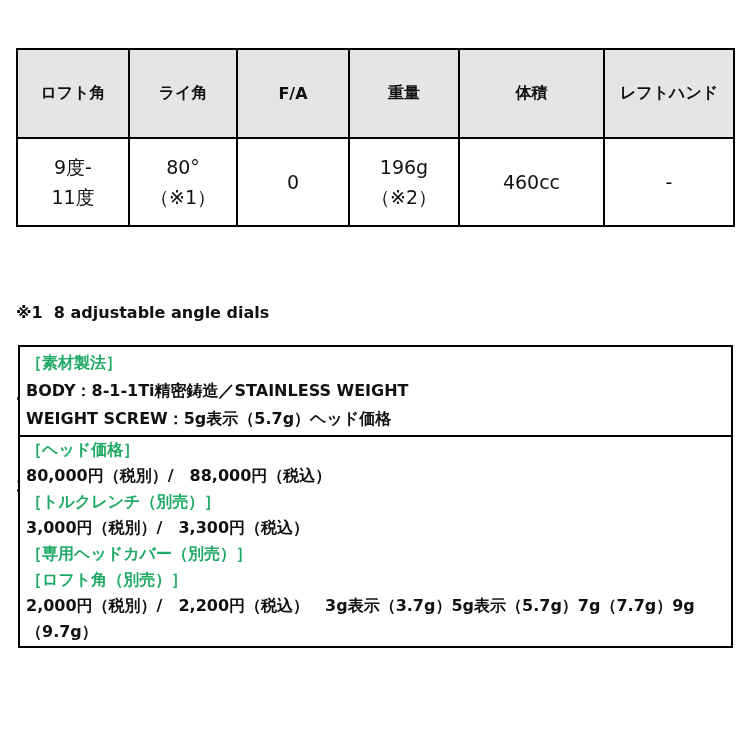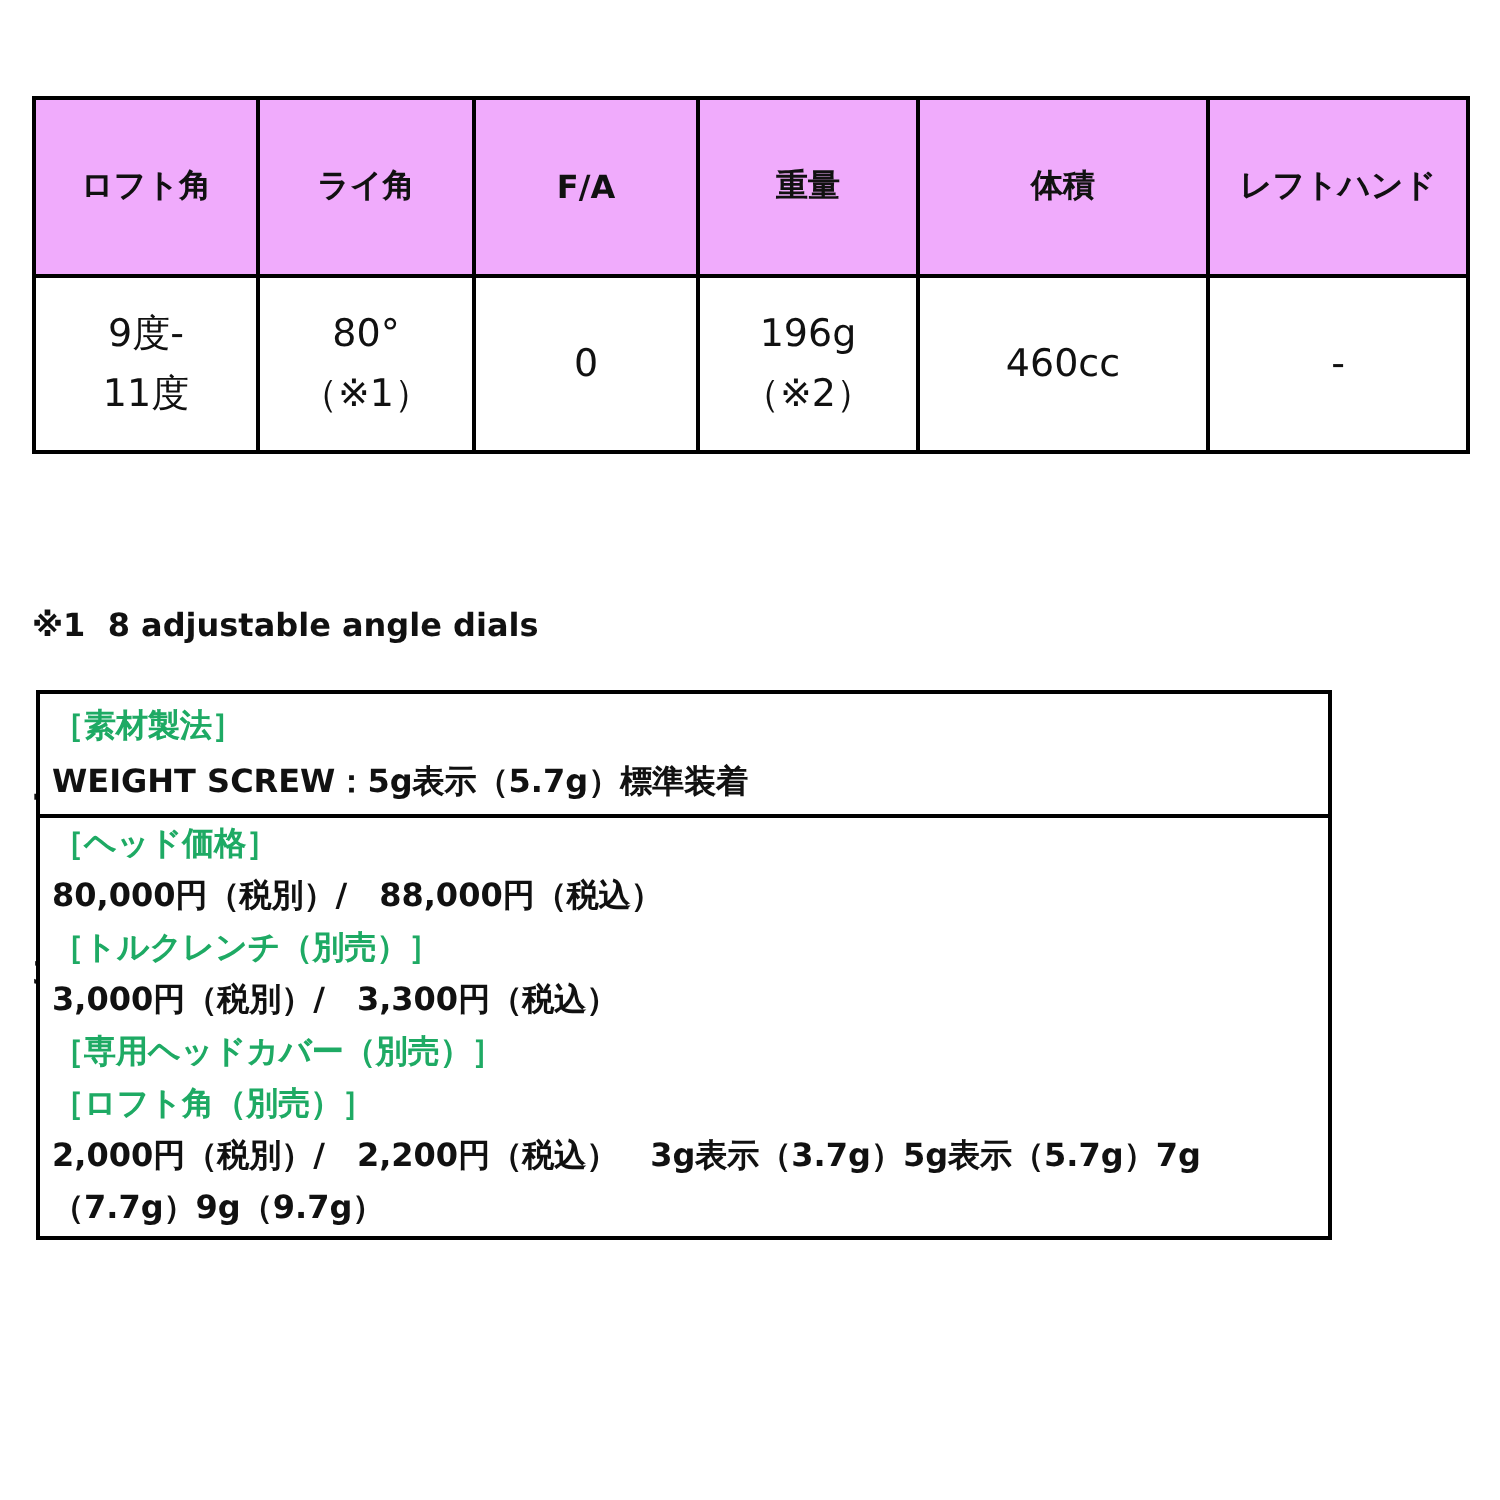--- a/index.html
+++ b/index.html
@@ -27,21 +27,21 @@
   }
   table.spec-table th,
   table.spec-table td {
     border: 2px solid #000000;
     text-align: center;
     vertical-align: middle;
     white-space: pre-line;
     padding: 0 4px;
   }
   table.spec-table th {
-    background: #f0abfc;
+    background: #e5e5e5;
     font-size: 16px;
     font-weight: bold;
     height: 87px;
   }
   table.spec-table td {
     font-size: 19px;
     font-weight: normal;
     height: 86px;
     line-height: 30px;
     background: #ffffff;
@@ -56,21 +56,21 @@
     font-weight: bold;
     line-height: 29px;
     white-space: pre-wrap;
   }
 
   
   .detail-box {
     position: absolute;
     left: 18px;
     top: 345px;
-    width: 648px;
+    width: 715px;
     box-sizing: border-box;
     border: 2px solid #000000;
     font-size: 16px;
     font-weight: bold;
     background: #ffffff;
   }
   .materials-section {
     border-bottom: 2px solid #000000;
     padding: 2px 8px 2px 6px;
     line-height: 28px;
@@ -129,21 +129,22 @@
   <div class="notes">
     <div class="note-line">※1  8 adjustable angle dials</div>
     <div class="note-line">※2 Variable weight screw produces different head weights</div>
     <div class="note-line">3g表示（3.7g）5g表示（5.7g） 7g（7.7g） 9g（9.7g）</div>
   </div>
 
   <div class="detail-box">
 
     <div class="materials-section">
       <div class="green-heading">［素材製法］</div>
-      <div class="detail-line">WEIGHT SCREW：5g表示（5.7g）標準装着</div>
+      <div class="detail-line">BODY：8-1-1Ti精密鋳造／STAINLESS WEIGHT</div>
+      <div class="detail-line">WEIGHT SCREW：5g表示（5.7g）ヘッド価格</div>
     </div>
 
     <div class="prices-section">
       <div class="green-heading">［ヘッド価格］</div>
       <div class="detail-line">80,000円（税別）/　88,000円（税込）</div>
 
       <div class="green-heading">［トルクレンチ（別売）］</div>
       <div class="detail-line">3,000円（税別）/　3,300円（税込）</div>
 
       <div class="green-heading">［専用ヘッドカバー（別売）］</div>

